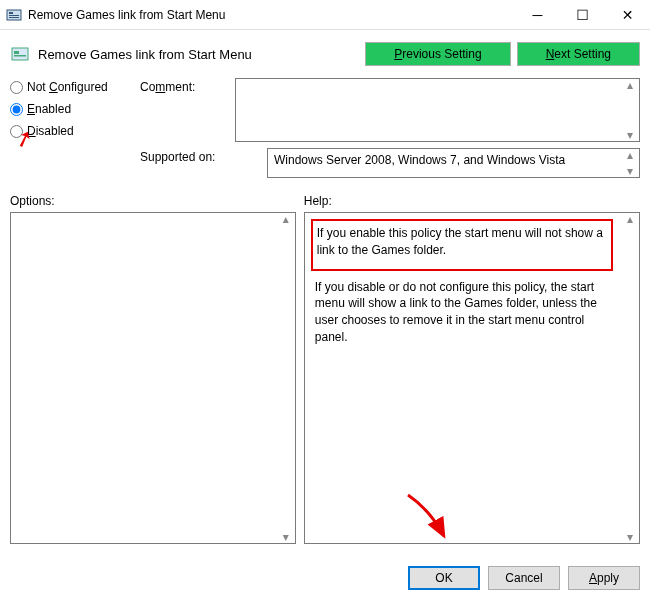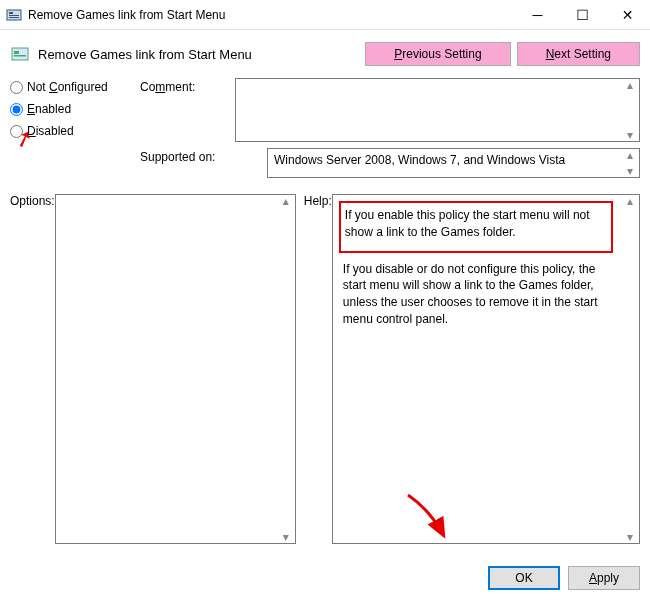--- a/index.html
+++ b/index.html
@@ -8,42 +8,42 @@
     .titlebar { height: 30px; display: flex; align-items: center; border-bottom: 1px solid #e0e0e0; }
     .titlebar-icon { width: 16px; height: 16px; margin: 0 6px; }
     .titlebar-icon svg { width: 16px; height: 16px; }
     .titlebar-text { flex: 1; font-size: 12px; color: #000; }
     .titlebar-buttons { display: flex; }
     .titlebar-btn { width: 45px; height: 30px; display: flex; align-items: center; justify-content: center; font-size: 14px; font-family: "Segoe MDL2 Assets", sans-serif; }
     
     .header-row { display: flex; align-items: center; padding: 12px 10px 8px 10px; }
     .header-icon { width: 20px; height: 20px; margin-right: 8px; }
     .header-title { flex: 1; font-size: 13px; }
-    .nav-btn { background: #f9a8d4; border: 1px solid #adadad; padding: 4px 28px; margin-left: 6px; min-width: 100px; text-align: left; font-size: 12px; }
+    .nav-btn { background: #22c55e; border: 1px solid #adadad; padding: 4px 28px; margin-left: 6px; min-width: 100px; text-align: left; font-size: 12px; }
     
     .config-area { display: flex; padding: 4px 10px 0 10px; }
     .radio-col { width: 130px; padding-top: 2px; }
     .radio-row { display: flex; align-items: flex-end; margin-bottom: 8px; position: relative; }
     .radio-row input { margin: 0 4px 0 0; }
     .radio-row label { font-size: 12px; }
     .radio-row label u { text-decoration: underline; }
     
     .fields-col { flex: 1; }
     .field-row { display: flex; margin-bottom: 6px; }
     .field-label { width: 95px; font-size: 12px; padding-top: 2px; }
     .field-label u { text-decoration: underline; }
     .comment-box { flex: 1; height: 64px; border: 1px solid #7a7a7a; background: #fff; position: relative; padding: 2px 18px 2px 4px; font-size: 12px; resize: none; }
     .supported-box { flex: 1; height: 30px; border: 1px solid #7a7a7a; background: #fff; position: relative; padding: 4px 18px 4px 6px; font-size: 12px; margin-left: 32px; }
     .scroll-hint { position: absolute; right: 2px; top: 2px; bottom: 2px; width: 14px; display: flex; flex-direction: column; justify-content: space-between; color: #888; font-size: 9px; }
     .scroll-hint span { line-height: 8px; text-align: center; }
     
     .annot-arrow-1 { position: absolute; left: 15px; top: 126px; color: #e60000; font-size: 22px; pointer-events: none; transform: rotate(-20deg); }
     
     .lower { display: flex; padding: 10px 10px 0 10px; height: 360px; }
-    .lower-col { flex: 1; display: flex; flex-direction: row; }
+    .lower-col { flex: 1; display: flex; flex-direction: column; }
     .lower-col.left { margin-right: 8px; flex: 0.85; }
     .lower-col.right { flex: 1; }
     .lower-label { font-size: 12px; margin-bottom: 4px; }
     .panel { flex: 1; border: 1px solid #7a7a7a; background: #fff; padding: 4px 18px 4px 6px; position: relative; font-size: 12px; line-height: 1.4; }
     .help-highlight { border: 2px solid #e60000; padding: 4px 4px 10px 4px; margin: 2px 8px 6px 0; }
     .help-para { padding: 2px 4px; }
     
     .annot-arrow-2 { position: absolute; left: 400px; top: 490px; pointer-events: none; }
     .annot-arrow-2 svg { width: 60px; height: 55px; }
     
@@ -156,14 +156,15 @@
         <marker id="ah" markerWidth="8" markerHeight="8" refX="6" refY="3" orient="auto">
           <path d="M0,0 L7,3 L0,6 Z" fill="#e60000"></path>
         </marker>
       </defs>
     <path d="M 8 5 Q 30 20 44 46" stroke="#e60000" stroke-width="3" fill="none" marker-end="url(#ah)"></path>
   </svg>
 </div>
 
 <div class="footer">
   <button class="footer-btn primary">OK</button>
+  <button class="footer-btn">Cancel</button>
   <button class="footer-btn"><u>A</u>pply</button>
 </div>
 
 </body></html>

